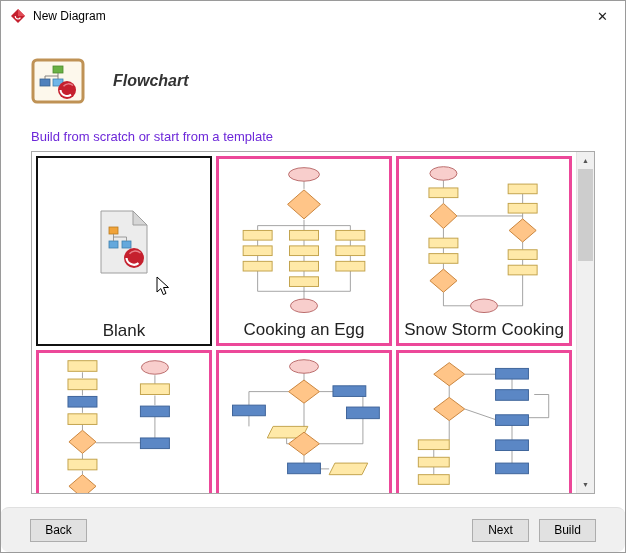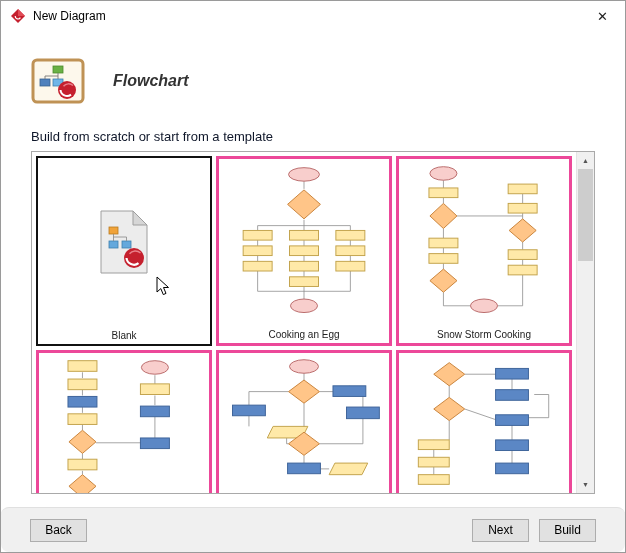--- a/index.html
+++ b/index.html
@@ -14,32 +14,32 @@
   .win-title{font-size:12px;color:#000;}
   .close-btn{
     margin-left:auto;width:45px;height:30px;border:none;background:transparent;
     font-size:13px;color:#222;cursor:pointer;font-family:inherit;line-height:30px;
   }
   
   .content{padding:0 30px;}
   .header-row{margin-top:26px;display:flex;align-items:center;font-style:italic;}
   .type-icon{width:56px;height:48px;display:inline-flex;}
   .page-title{font-size:16px;font-weight:bold;color:#333;margin:0 0 0 26px;}
-  .subtitle{margin-top:24px;font-size:13px;color:#0f172a;}
+  .subtitle{margin-top:24px;font-size:13px;color:#6d28d9;}
   
   .gallery{margin-top:7px;height:341px;border:1px solid #a9a9a9;position:relative;overflow:hidden;background:#fff;}
   .cards{
     position:absolute;left:0;top:0;right:17px;bottom:0;padding:4px;
     display:flex;flex-wrap:wrap;gap:4px;align-content:flex-start;overflow:hidden;
   }
   .card{width:176px;height:190px;border:3px solid #ec4899;position:relative;background:#fff;box-sizing:border-box;cursor:pointer;}
   .card.selected{border:2px solid #111;}
   .thumb{position:absolute;left:0;top:0;right:0;bottom:0;}
   .mini{position:absolute;left:0;top:0;width:100%;height:168px;}
-  .card-label{position:absolute;bottom:3px;left:0;right:0;text-align:center;font-size:10px;color:#222;}
+  .card-label{position:absolute;bottom:3px;left:0;right:0;text-align:center;font-size:17px;color:#222;}
   .blank-art{position:absolute;left:0;top:0;right:0;bottom:18px;display:flex;align-items:center;justify-content:center;}
   .cursor{position:absolute;left:118px;top:118px;width:14px;height:20px;}
   
   .scrollbar{position:absolute;top:0;right:0;bottom:0;width:17px;background:#f0f0f0;border-left:1px solid #e4e4e4;}
   .sb-btn{height:17px;display:flex;align-items:center;justify-content:center;font-size:7px;color:#555;cursor:pointer;user-select:none;}
   .sb-btn.down{position:absolute;bottom:0;left:0;right:0;}
   .sb-thumb{position:absolute;top:17px;left:1px;width:15px;height:92px;background:#cdcdcd;cursor:pointer;}
   
   .footer{
     position:absolute;bottom:0;left:0;right:0;height:45px;background:#f0f0f0;

